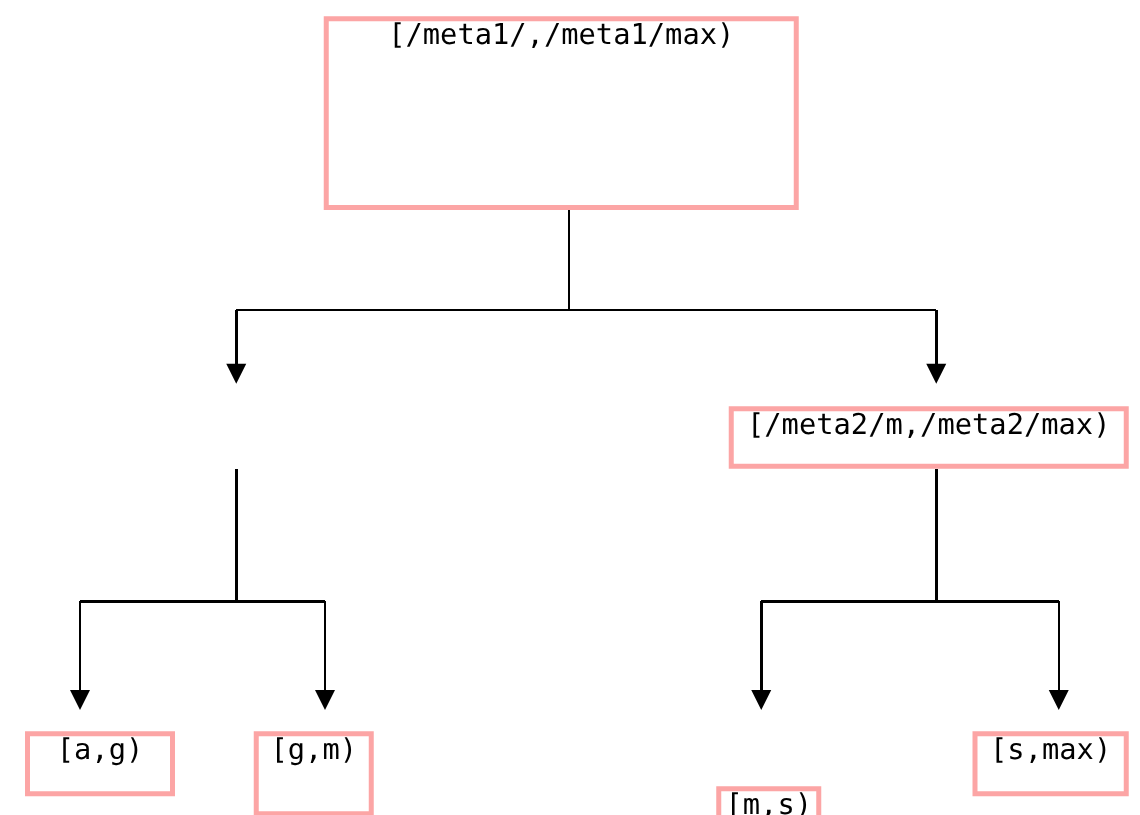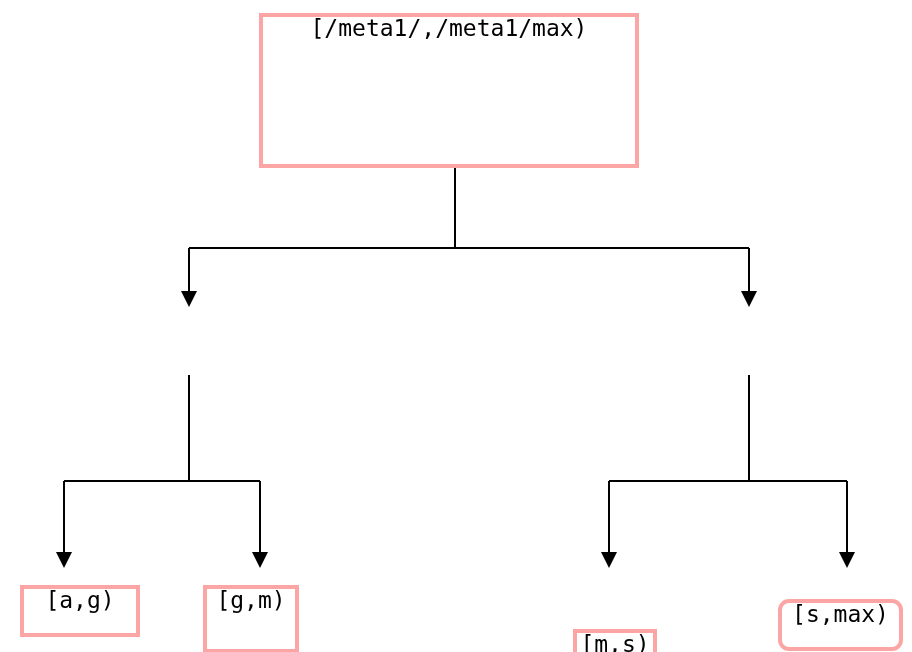--- a/index.html
+++ b/index.html
@@ -44,21 +44,21 @@
     font-size: 23px;
     line-height: 1;
     white-space: pre;
   }
   #node-root        { left: 259px; top: 13px;  width: 380px; height: 155px; }
   #node-meta2-left  { left: 23px;  top: 325px; width: 322px; height: 50px; }
   #node-meta2-right { left: 583px; top: 325px; width: 320px; height: 50px; }
   #node-leaf-ag     { left: 8px;   top: 585px; width: 120px; height: 52px; margin-left: 12px; }
   #node-leaf-gm     { left: 203px; top: 585px; width: 96px;  height: 68px; }
   #node-leaf-ms     { left: 573px; top: 585px; width: 84px; height: 52px; margin-top: 44px; }
-  #node-leaf-smax   { left: 778px; top: 599px; width: 125px; height: 52px; border-radius: 11px; }
+  #node-leaf-smax   { left: 778px; top: 585px; width: 125px; height: 52px; }
 </style>
 </head>
 <body>
 
 <div class="canvas">
 
   <svg class="edges" viewBox="0 0 912 652" xmlns="http://www.w3.org/2000/svg">
 
     <g>
       <path d="M455 168 V248"></path>
@@ -86,20 +86,23 @@
       <path d="M847 481 V552"></path>
       <polygon points="839,552 855,552 847,568"></polygon>
     </g>
   </svg>
 
   <div class="node" id="node-root">
     <span>[/meta1/,/meta1/max)</span>
   </div>
 
 
+  <div class="node" id="node-meta2-right">
+    <span>[/meta2/m,/meta2/max)</span>
+  </div>
 
   <div class="node" id="node-leaf-ag">
     <span>[a,g)</span>
   </div>
 
   <div class="node" id="node-leaf-gm">
     <span>[g,m)</span>
   </div>
 
   <div class="node" id="node-leaf-ms">

